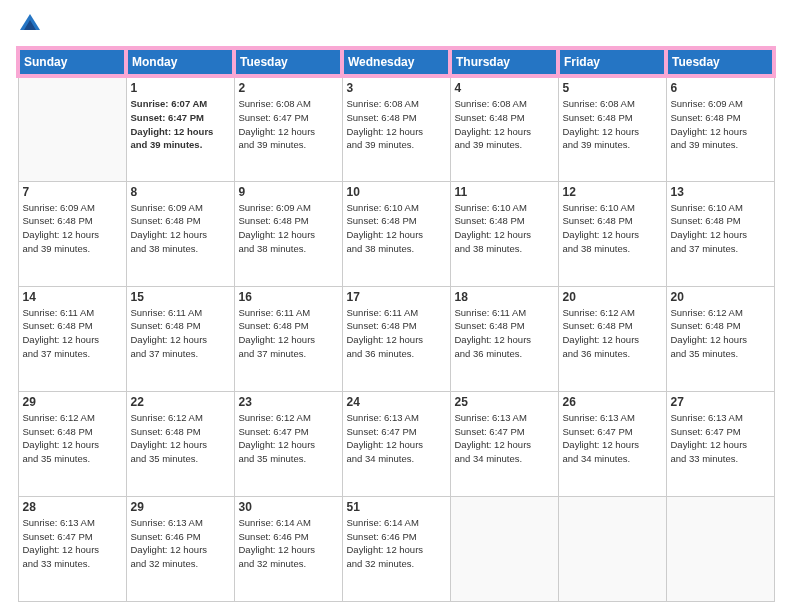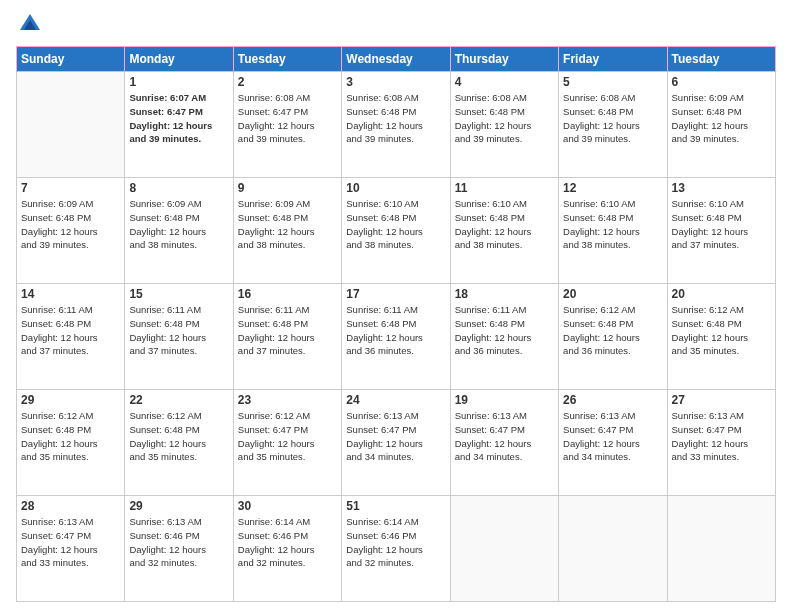--- a/index.html
+++ b/index.html
@@ -65,21 +65,21 @@
       border-collapse: collapse;
       width: 100%;
       table-layout: fixed;
     }
     .calendar th {
       background: #2575c4;
       color: #fff;
       font-size: 12px;
       font-weight: bold;
       padding: 5px 4px;
-      border: 1px solid #f9a8d4;
+      border: 4px solid #f9a8d4;
       text-align: left;
     }
     .calendar td {
       border: 1px solid #ccc;
       vertical-align: top;
       padding: 3px 4px;
       font-size: 9.5px;
       color: #333;
       height: 88px;
       width: calc(100% / 7);
@@ -303,21 +303,21 @@
 and 35 minutes.</div>
           </td>
           <td>
             <span class="day-number">24</span>
             <div class="day-info" style="white-space: pre-line;">Sunrise: 6:13 AM
 Sunset: 6:47 PM
 Daylight: 12 hours
 and 34 minutes.</div>
           </td>
           <td>
-            <span class="day-number">19</span>
+            <span class="day-number">25</span>
             <div class="day-info" style="white-space: pre-line;">Sunrise: 6:13 AM
 Sunset: 6:47 PM
 Daylight: 12 hours
 and 34 minutes.</div>
           </td>
           <td>
             <span class="day-number">26</span>
             <div class="day-info" style="white-space: pre-line;">Sunrise: 6:13 AM
 Sunset: 6:47 PM
 Daylight: 12 hours

